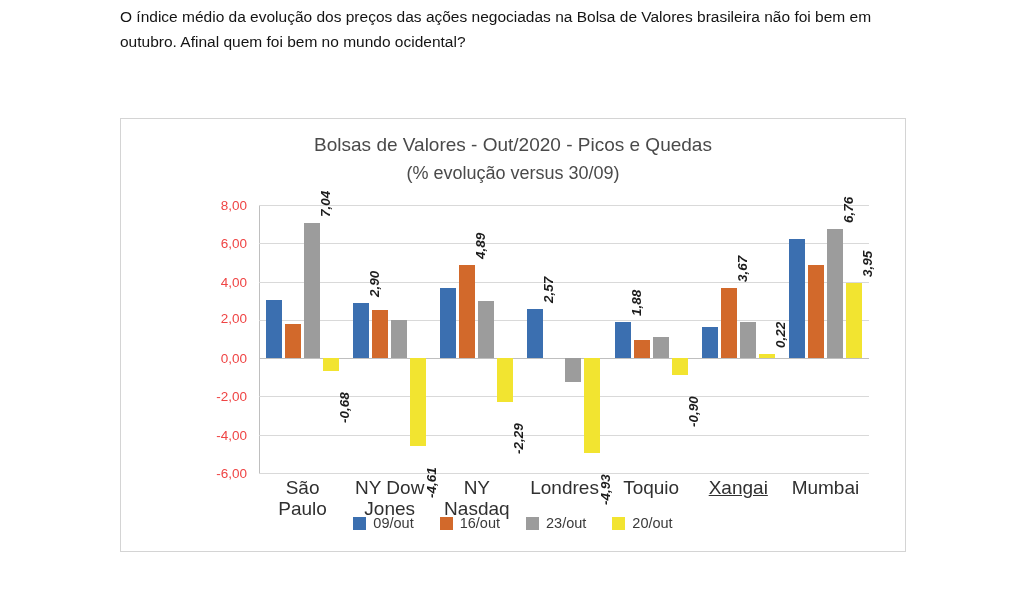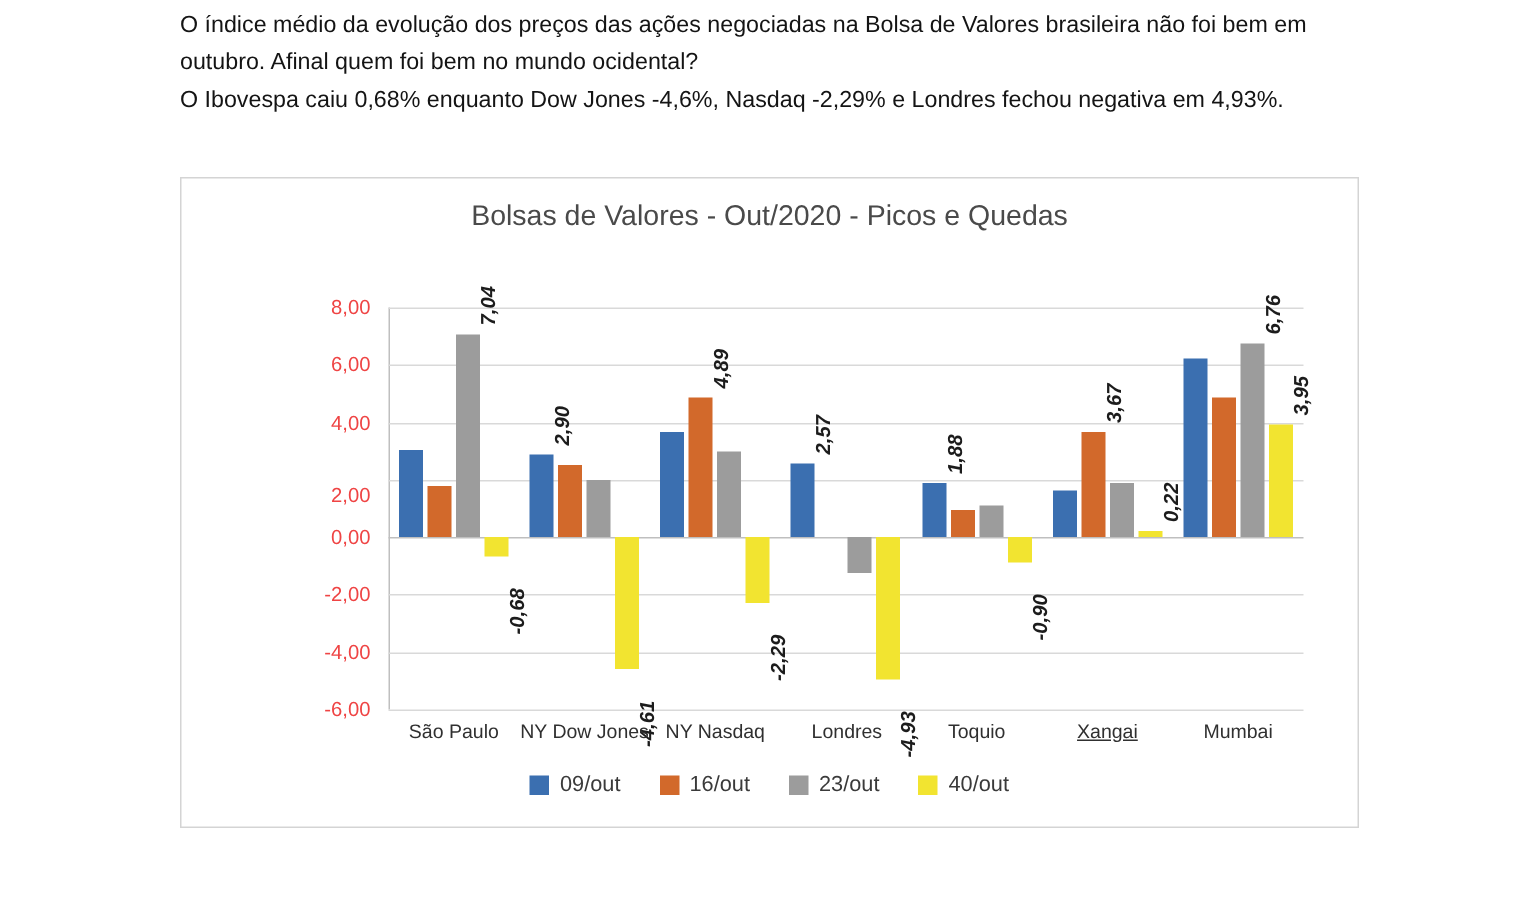--- a/index.html
+++ b/index.html
@@ -116,21 +116,21 @@
 
   
   .xlabels {
     position: absolute;
     left: 138px; top: 358px;
     width: 610px; height: 54px;
   }
   .xlabel {
     position: absolute;
     text-align: center;
-    font-size: 13px;
+    font-size: 19px;
     color: #303030;
     line-height: 21px;
   }
 
   
   .legend {
     position: absolute;
     left: 0; right: 0; bottom: 20px;
     display: flex;
     justify-content: center;
@@ -149,35 +149,35 @@
     display: inline-block;
   }
 </style>
 </head>
 <body>
 
 <div id="page">
 
   <div class="intro">
     <p>O índice médio da evolução dos preços das ações negociadas na Bolsa de Valores brasileira não foi bem em outubro. Afinal quem foi bem no mundo ocidental?</p>
-    <p>O Ibovespa caiu 0,68% enquanto Dow Jones -4,6%, Nasdaq -2,29% e Londres fechou negativa em 4,93%.</p>
   </div>
 
   <div class="chart-frame">
 
     <div class="chart-title">
       <div>Bolsas de Valores - Out/2020 - Picos e Quedas</div>
+      <div class="chart-subtitle">(% evolução versus 30/09)</div>
     </div>
 
     <div class="plot-wrap">
       <div class="ylabels" id="ylabels">
           <div style="top: 0px;">8,00</div>
           <div style="top: 38.2857px;">6,00</div>
           <div style="top: 76.5714px;">4,00</div>
-          <div style="top: 125px;">2,00</div>
+          <div style="top: 113px;">2,00</div>
           <div style="top: 153.143px;">0,00</div>
           <div style="top: 191.429px;">-2,00</div>
           <div style="top: 229.714px;">-4,00</div>
           <div style="top: 268px;">-6,00</div>
         </div>
       <div class="plot" id="plot">
         <div class="axis-left"></div>
       <div class="gridline" style="top: 0px;"></div>
           <div class="gridline" style="top: 38.2857px;"></div>
           <div class="gridline" style="top: 76.5714px;"></div>
@@ -262,18 +262,18 @@
         <div class="legend-item">
           <span class="swatch" style="background: rgb(210, 105, 43);"></span>
           <span>16/out</span>
         </div>
         <div class="legend-item">
           <span class="swatch" style="background: rgb(156, 156, 156);"></span>
           <span>23/out</span>
         </div>
         <div class="legend-item">
           <span class="swatch" style="background: rgb(242, 228, 48);"></span>
-          <span>40/out</span>
+          <span>20/out</span>
         </div>
       </div>
   </div>
 
 </div>
 
 </body></html>

